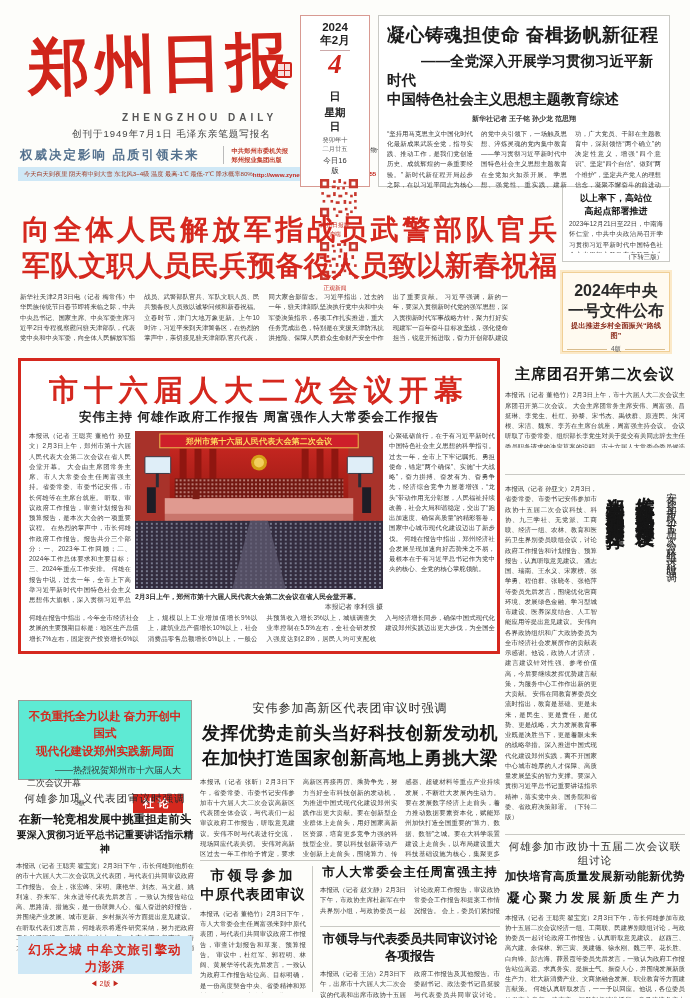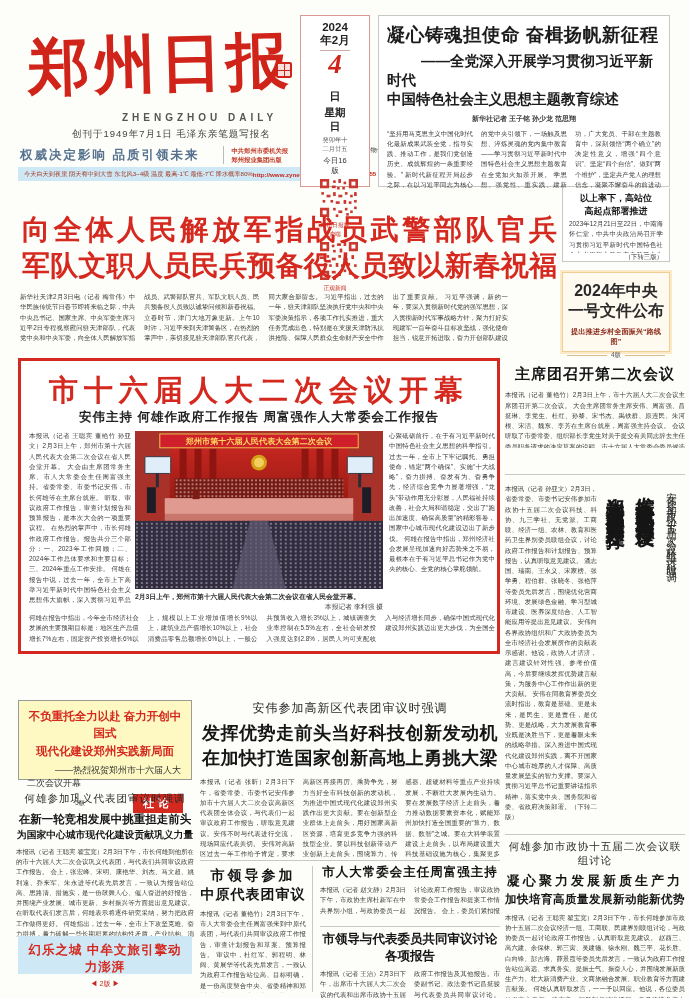--- a/index.html
+++ b/index.html
@@ -54,21 +54,21 @@
   .jump { font-size:6.4px; color:#333; text-align:right; }
 
   
   .kicker-lg { font-size:15px; color:#2a2a2a; letter-spacing:2px; font-weight:500; }
   .mil-hl { font-size:28px; font-weight:900; color:#d5281e; line-height:1.28;
             text-align:justify; text-align-last:justify; letter-spacing:0; }
 
   
   .policy { background:#fffaf0; border:1px solid #f0cf96; box-shadow:0 0 0 2px #fbe9c8; text-align:center; padding:8px 4px; }
   .policy-title { font-size:16px; font-weight:900; color:#2b2b2b; line-height:1.25; }
-  .policy-sub { font-size:7.2px; color:#8a2a1a; font-weight:bold; margin-top:6px; }
+  .policy-sub { font-size:7.2px; color:#8a2a1a; font-weight:bold; margin-top:0; }
   .policy-page { font-size:6.5px; color:#555; margin-top:4px; display:flex; align-items:center; gap:4px; justify-content:center; }
   .policy-page:before,.policy-page:after { content:""; flex:1; height:1px; background:#d9bc8d; }
 
   
   .lead-box { border:3px solid #d5281e; background:#fff; }
   .lead-hl { font-size:29px; font-weight:900; color:#d5281e; letter-spacing:6px; }
   .lead-sub { font-size:12.5px; font-weight:bold; color:#222; letter-spacing:1px; }
   .caption { font-size:6.8px; font-weight:bold; color:#333; line-height:1.5; }
   .credit { text-align:right; font-weight:normal; color:#444; }
 
@@ -76,21 +76,21 @@
   .sec-hl2 { font-size:15px; font-weight:900; color:#151515; line-height:1.35; letter-spacing:1px; }
   .vert { writing-mode:vertical-rl; }
   .v-kicker { font-size:10.5px; color:#2a2a2a; letter-spacing:4px; }
   .v-hl { font-size:19px; font-weight:900; color:#161616; letter-spacing:2px; line-height:1.25; }
   .v-hl div { margin-left:6px; }
 
   .kicker-sm { font-size:10.5px; color:#2a2a2a; letter-spacing:1px; }
   .hl-md { font-size:13px; font-weight:900; color:#151515; line-height:1.45; }
 
   
-  .edit-box { border:1px solid #9a9a96; background:#fef9c3; padding:7px 8px 6px; }
+  .edit-box { border:1px solid #9a9a96; background:#5eead4; padding:7px 8px 6px; }
   .edit-title { font-size:11.5px; font-weight:900; color:#d5281e; line-height:1.5; }
   .edit-ded { font-size:9px; color:#333; line-height:1.5; margin-top:4px; }
   .edit-foot { display:flex; align-items:center; margin-top:3px; }
   .edit-page { font-size:6.5px; color:#555; flex:1; text-align:center; }
   .badge { background:#d5281e; color:#fff; font-size:11px; font-weight:900; letter-spacing:4px; padding:2px 10px; }
 
   
   .culture { background:#cfe8f6; text-align:center; padding:6px 4px 12px; }
   .culture-title { font-size:12.5px; font-weight:900; color:#d5281e; letter-spacing:1px; }
   .culture-page { font-size:7px; color:#c4281e; margin-top:3px; }
@@ -314,40 +314,40 @@
     <div class="abs vert v-hl" style="right:28px; top:2px; height:346px;">
       <div>发挥协商议政优势助力教育强市建设</div>
       <div>为郑州高质量发展提供智力和人才支撑</div>
     </div>
     <div class="abs vert v-kicker" style="right:6px; top:4px; height:344px;">安伟参加市政协十五届二次会议联组讨论时强调</div>
   </div>
   <div class="abs rule" style="left:505px; top:834px; width:180px;"></div>
 
   <div class="abs" style="left:505px; top:840px; width:180px;">
     <div class="kicker-sm ctr">何雄参加市政协十五届二次会议联组讨论</div>
+    <div class="hl-md ctr" style="letter-spacing:0.5px; font-size:11.5px;">加快培育高质量发展新动能新优势</div>
     <div class="hl-md ctr" style="margin-top:4px; letter-spacing:3px;">凝心聚力发展新质生产力</div>
-    <div class="hl-md ctr" style="letter-spacing:0.5px; font-size:11.5px;">加快培育高质量发展新动能新优势</div>
     <div class="body-text" style="margin-top:5px; height:92px;">本报讯（记者 王聪宾 翟宝宽）2月3日下午，市长何雄参加市政协十五届二次会议经济一组、工商联、民建界别联组讨论，与政协委员一起讨论政府工作报告，认真听取意见建议。 赵西三、高六建、余保林、郭三寅、吴建德、徐永刚、魏三平、花长胜、白向锋、彭吉海、薛景霞等委员先后发言，一致认为政府工作报告站位高远、求真务实、提振士气、振奋人心，并围绕发展新质生产力、壮大新消费产业、文商旅融合发展、职业教育等方面建言献策。 何雄认真听取发言，一一予以回应。他说，各位委员的发言立意新、建言实，问题剖析精准透彻，意见建议务实中肯，2023年是郑州高质量发展进程中极不平凡的一年。（下转二版）</div>
   </div>
 
   <div class="abs edit-box" style="left:18px; top:700px; width:174px; height:80px;">
     <div class="edit-title ctr">不负重托全力以赴  奋力开创中国式</div>
     <div class="edit-title ctr">现代化建设郑州实践新局面</div>
     <div class="edit-ded" style="text-indent:28px;">——热烈祝贺郑州市十六届人大</div>
     <div class="edit-ded" style="margin-top:0;">二次会议开幕</div>
     <div class="edit-foot">
       <span class="edit-page">5版</span>
       <span class="badge">社论</span>
     </div>
   </div>
 
   <div class="abs" style="left:16px; top:792px; width:178px;">
     <div class="kicker-sm ctr">何雄参加巩义代表团审议时强调</div>
     <div class="hl-md ctr" style="margin-top:5px; font-size:11.5px;">在新一轮竞相发展中挑重担走前头</div>
-    <div class="hl-md ctr" style="font-size:9.8px;">为国家中心城市现代化建设贡献巩义力量</div>
+    <div class="hl-md ctr" style="font-size:9.8px;">要深入贯彻习近平总书记重要讲话指示精神</div>
     <div class="body-text" style="margin-top:5px; height:90px;">本报讯（记者 王聪宾 翟宝宽）2月3日下午，市长何雄到他所在的市十六届人大二次会议巩义代表团，与代表们共同审议政府工作报告。 会上，张宏峰、宋明、康艳华、刘杰、马文超、姚利遠、乔来军、朱永进等代表先后发言，一致认为报告站位高、思路清、措施实，是一份鼓舞人心、催人奋进的好报告，并围绕产业发展、城市更新、乡村振兴等方面提出意见建议。在听取代表们发言后，何雄表示将逐件研究采纳，努力把政府工作做得更好。 何雄指出，过去一年，全市上下攻坚克难、奋力拼搏，着力破解一些长期积累的结构性矛盾，产业结构、消费结构、人口结构不断优化。（下转二版）</div>
   </div>
 
   <div class="abs culture" style="left:18px; top:936px; width:174px; height:38px;">
     <div class="culture-title">幻乐之城 中牟文旅引擎动力澎湃</div>
     <div class="culture-page">◀ 2版 ▶</div>
   </div>
 
   <div class="abs" style="left:200px; top:700px; width:300px;">
     <div class="kicker-sm ctr" style="font-size:12px;">安伟参加高新区代表团审议时强调</div>

